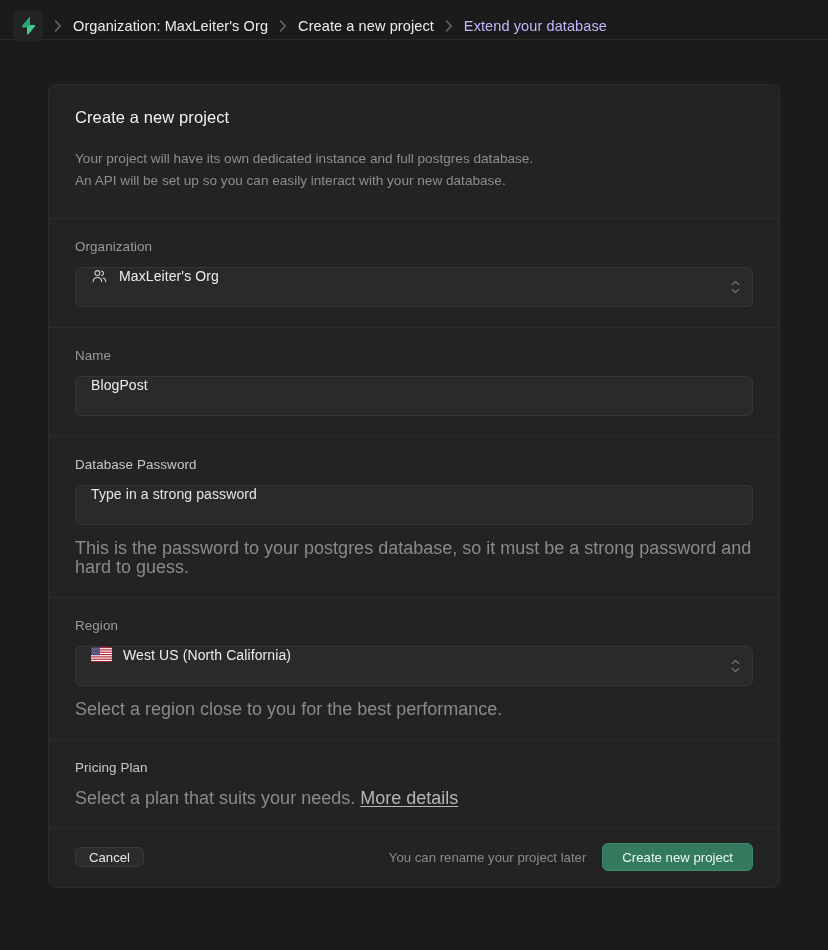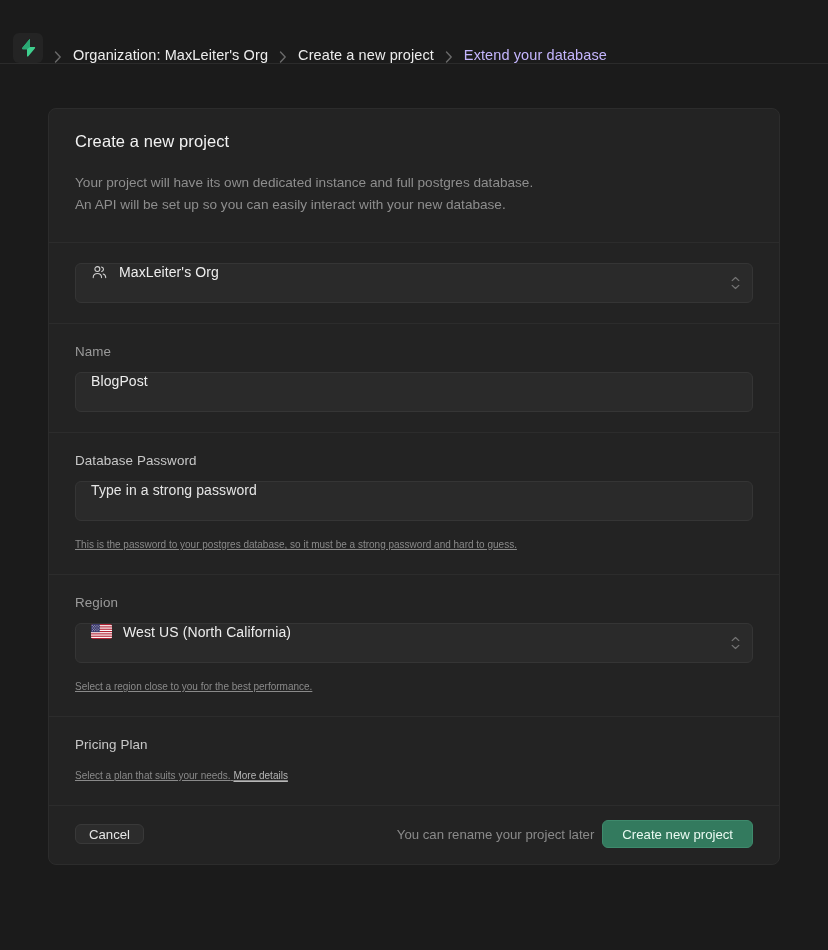--- a/index.html
+++ b/index.html
@@ -7,26 +7,26 @@
   html, body {
     width: 828px;
     height: 950px;
     background: #1b1b1b;
     font-family: "Liberation Sans", sans-serif;
     overflow: hidden;
   }
 
   
   .topbar {
-    height: 64px;
+    height: 40px;
     width: 100%;
     background: #1b1b1b;
     border-bottom: 1px solid #2b2b2b;
     display: flex;
-    align-items: flex-end;
+    align-items: center;
     padding: 12px 0 0 13px;
     gap: 0px;
   }
   .logo-box {
     width: 30px;
     height: 30px;
     border-radius: 6px;
     background: #242424;
     display: flex;
     align-items: center;
@@ -114,24 +114,23 @@
     transform: translateY(-50%);
     display: flex;
     flex-direction: column;
     align-items: center;
     gap: 3px;
     opacity: 0.55;
   }
 
   .helper {
     margin-top: 14px;
-    font-size: 10px;
+    font-size: 18px;
     color: #8a8a8a;
     line-height: 19px;
-    text-decoration: underline;
   }
   .helper a {
     color: #b6b6b6;
     text-decoration: underline;
     text-underline-offset: 2px;
   }
 
   .flag {
     width: 21px;
     height: 15px;
@@ -144,21 +143,21 @@
   
   .footer {
     padding: 14px 26px 16px 26px;
     display: flex;
     align-items: center;
     justify-content: space-between;
   }
   .footer-right {
     display: flex;
     align-items: center;
-    gap: 8px;
+    gap: 16px;
   }
   .hint {
     font-size: 13.2px;
     color: #8a8a8a;
   }
   .btn {
     border-radius: 6px;
     font-size: 13.2px;
     display: inline-flex;
     align-items: center;
@@ -223,20 +222,21 @@
       <div class="card-title">Create a new project</div>
       <div class="card-desc">
         <div>Your project will have its own dedicated instance and full postgres database.</div>
         <div>An API will be set up so you can easily interact with your new database.</div>
       </div>
     </div>
 
     <div class="divider"></div>
 
     <div class="section">
+      <div class="field-label">Organization</div>
       <div class="control">
         <svg class="icon" width="17" height="17" viewBox="0 0 20 20">
           <circle cx="7.5" cy="6" r="2.9" stroke="#cfcfcf" stroke-width="1.3" fill="none"></circle>
           <path d="M2.6 16 C2.6 12.7 4.8 11.2 7.5 11.2 C10.2 11.2 12.4 12.7 12.4 16" stroke="#cfcfcf" stroke-width="1.3" fill="none" stroke-linecap="round"></path>
           <path d="M12.4 3.6 C14.0 4.1 14.7 5.1 14.7 6.3 C14.7 7.5 14.0 8.4 12.6 8.9" stroke="#cfcfcf" stroke-width="1.3" fill="none" stroke-linecap="round"></path>
           <path d="M14.3 11.8 C16.3 12.4 17.3 13.7 17.3 16" stroke="#cfcfcf" stroke-width="1.3" fill="none" stroke-linecap="round"></path>
         </svg>
         <span class="value">MaxLeiter's Org</span>
         <span class="selector-icon">
           <svg width="9" height="5" viewBox="0 0 10 6">

